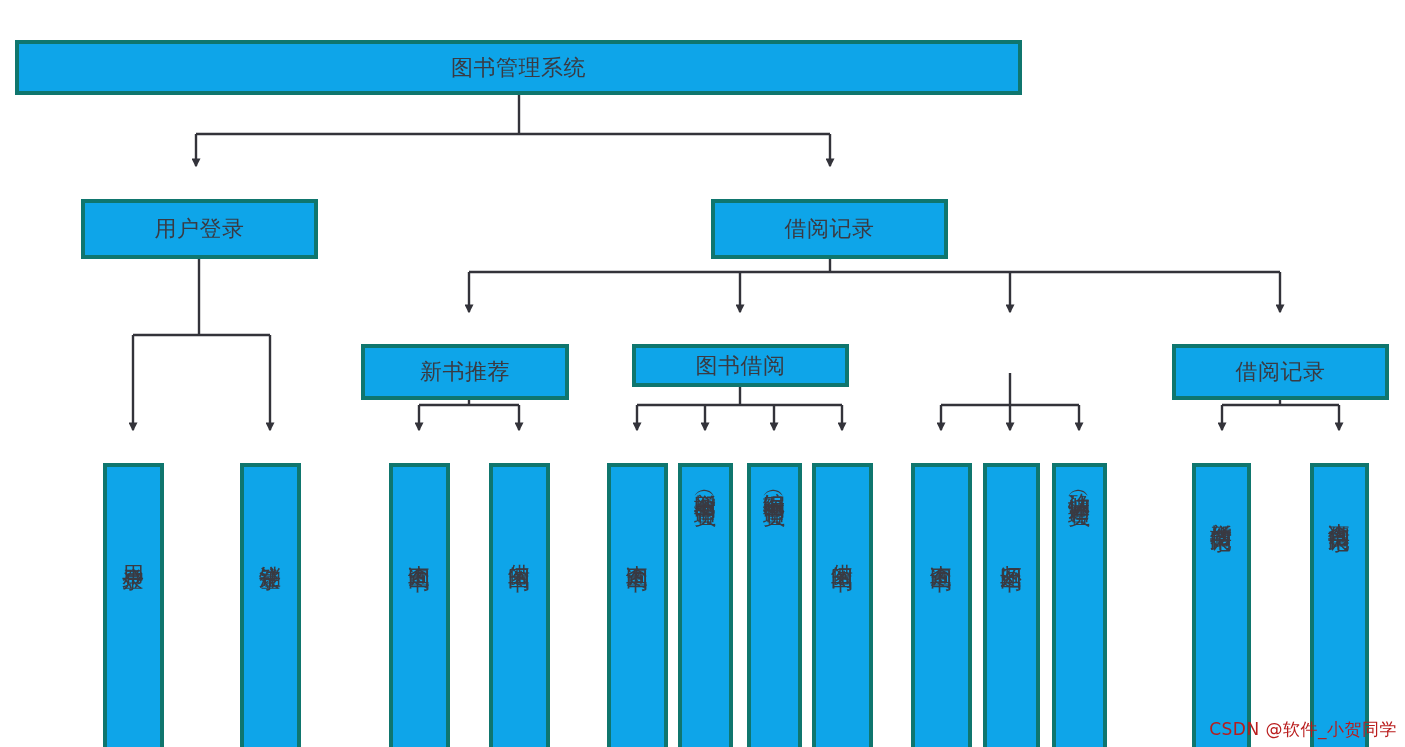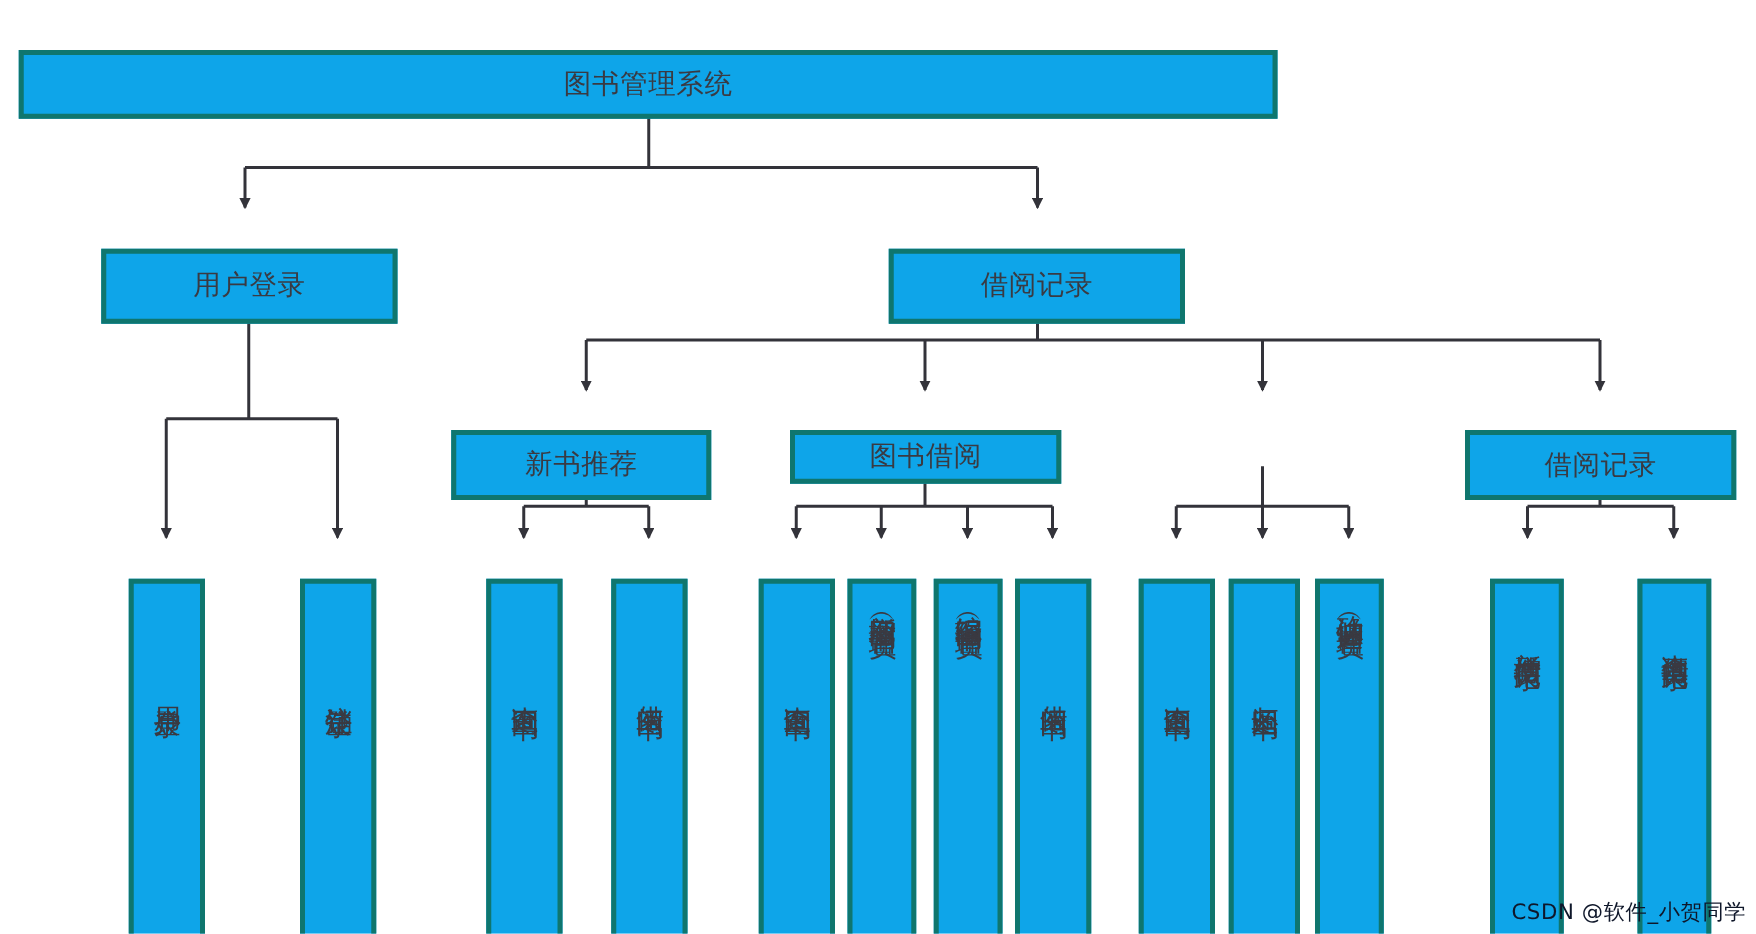--- a/index.html
+++ b/index.html
@@ -65,21 +65,21 @@
     white-space: nowrap;
   }
   .node.vert.tall .node-label {
     padding-top: 2px;
   }
   .watermark {
     position: absolute;
     right: 8px;
     bottom: 6px;
     font-size: 17px;
-    color: #0f172a;
+    color: #b91c1c;
     letter-spacing: 0.5px;
     z-index: 5;
     white-space: nowrap;
     font-family: "DejaVu Sans", "Liberation Sans", sans-serif;
   }
 </style>
 </head>
 <body>
 
 <div id="canvas">

